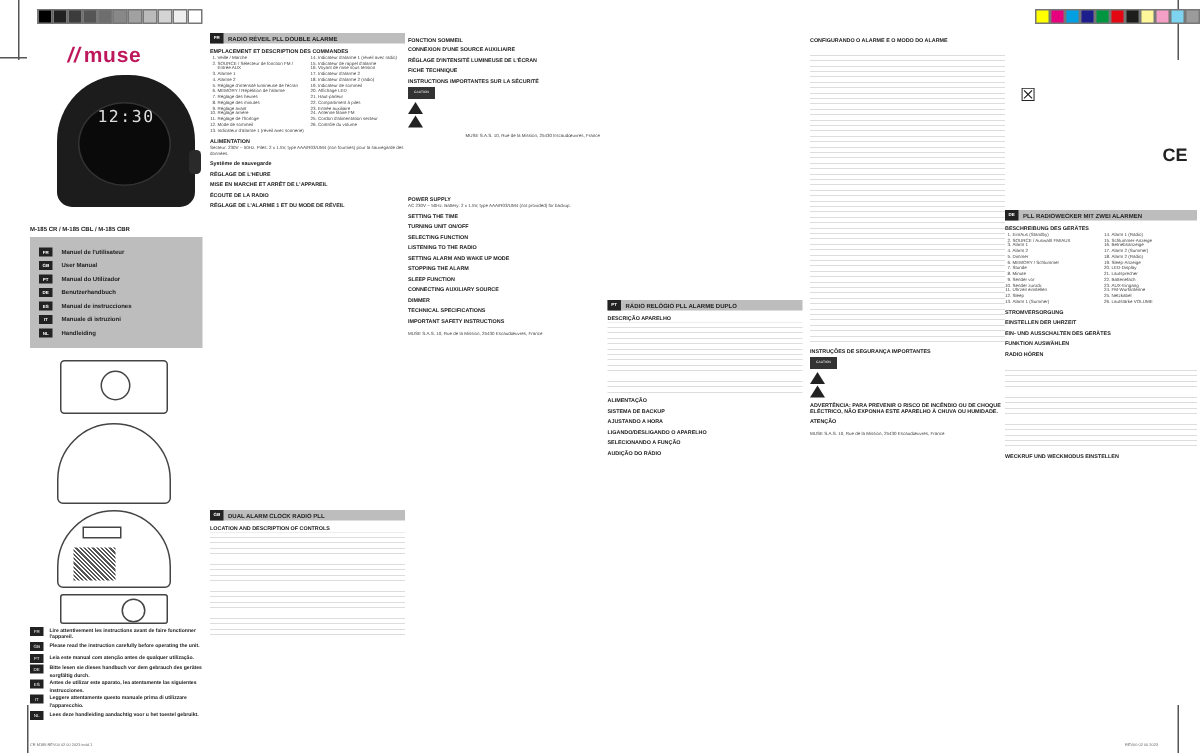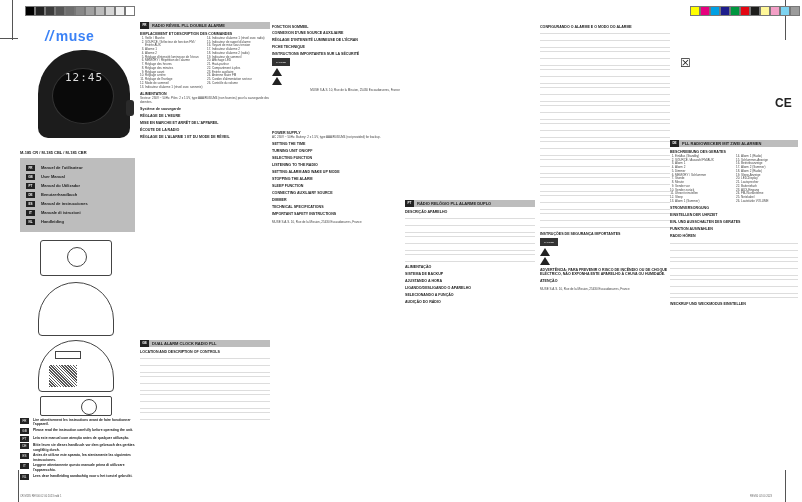--- a/index.html
+++ b/index.html
@@ -1,21 +1,21 @@
 <!DOCTYPE html>
 <html><head>
 <meta charset="utf-8">
 <style>
   * { box-sizing: border-box; margin: 0; padding: 0; }
   html, body { width: 802px; height: 502px; overflow: hidden; background: #ffffff; }
   body { font-family: "Liberation Sans", sans-serif; color: #222; position: relative; font-size: 3.2px; line-height: 1.25; }
   .crop { position: absolute; border-color: #555; border-style: solid; border-width: 0; }
   .strip { position: absolute; top: 6px; display: flex; height: 10px; }
   .strip span { display: block; width: 10px; height: 10px; border: 0.5px solid #777; }
-  .logo { position: absolute; left: 45px; top: 28px; font-size: 14px; font-weight: bold; color: #3b82f6; letter-spacing: 0.5px; }
+  .logo { position: absolute; left: 45px; top: 28px; font-size: 14px; font-weight: bold; color: #be185d; letter-spacing: 0.5px; }
   .logo .mark { font-style: italic; margin-right: 2px; }
   .clock { position: absolute; left: 38px; top: 50px; width: 92px; height: 88px; border-radius: 44px 44px 10px 10px; background: #1c1c1c; }
   .clock .face { position: absolute; left: 14px; top: 18px; width: 62px; height: 56px; border-radius: 50%; background: #0a0a0a; border: 1px solid #333; }
   .clock .time { position: absolute; left: 0; right: 0; top: 21px; text-align: center; color: #ddd; font-family: "DejaVu Sans Mono", monospace; font-size: 11px; letter-spacing: 1px; }
   .clock .knob { position: absolute; right: -4px; top: 50px; width: 8px; height: 16px; border-radius: 3px; background: #2a2a2a; }
   .model { position: absolute; left: 20px; top: 150px; font-size: 4px; font-weight: bold; }
   .langbox { position: absolute; left: 20px; top: 158px; width: 115px; height: 74px; background: #bdbdbd; padding: 5px 6px; }
   .langbox .row { display: flex; align-items: center; height: 9px; font-size: 4px; font-weight: bold; }
   .flag { display: inline-block; width: 9px; height: 6px; background: #222; color: #fff; font-size: 3px; text-align: center; line-height: 6px; margin-right: 6px; }
   .diagram { position: absolute; border: 0.6px solid #444; }
@@ -73,21 +73,21 @@
   <span style="background:#fff799"></span>
   <span style="background:#f39fc6"></span>
   <span style="background:#7dd3f0"></span>
   <span style="background:#9b9b9b"></span>
 </div>
 
 <div>
   <div class="logo"><span class="mark">//</span><span>muse</span></div>
   <div class="clock">
     <div class="face"></div>
-    <div class="time">12:45</div>
+    <div class="time">12:30</div>
     <div class="knob"></div>
   </div>
   <div class="model">M-185 CR / M-185 CBL / M-185 CBR</div>
   <div class="langbox">
     <div class="row">
         <span class="flag">FR</span>
         <span>Manuel de l'utilisateur</span>
       </div>
     <div class="row">
         <span class="flag">GB</span>

